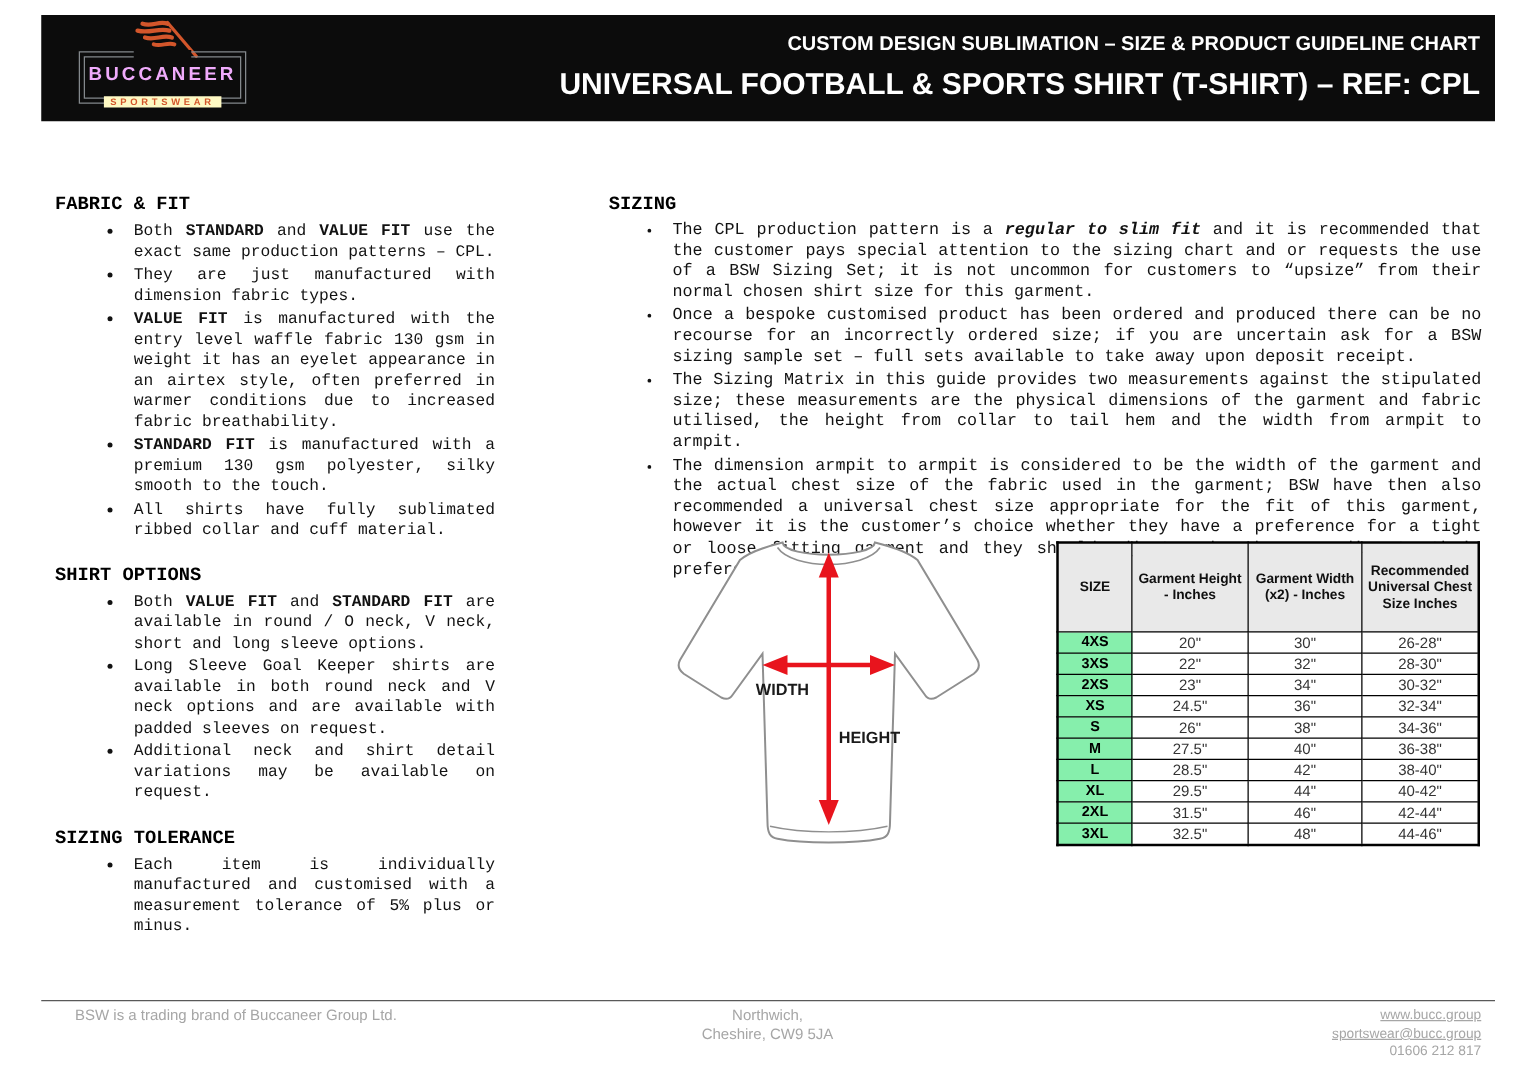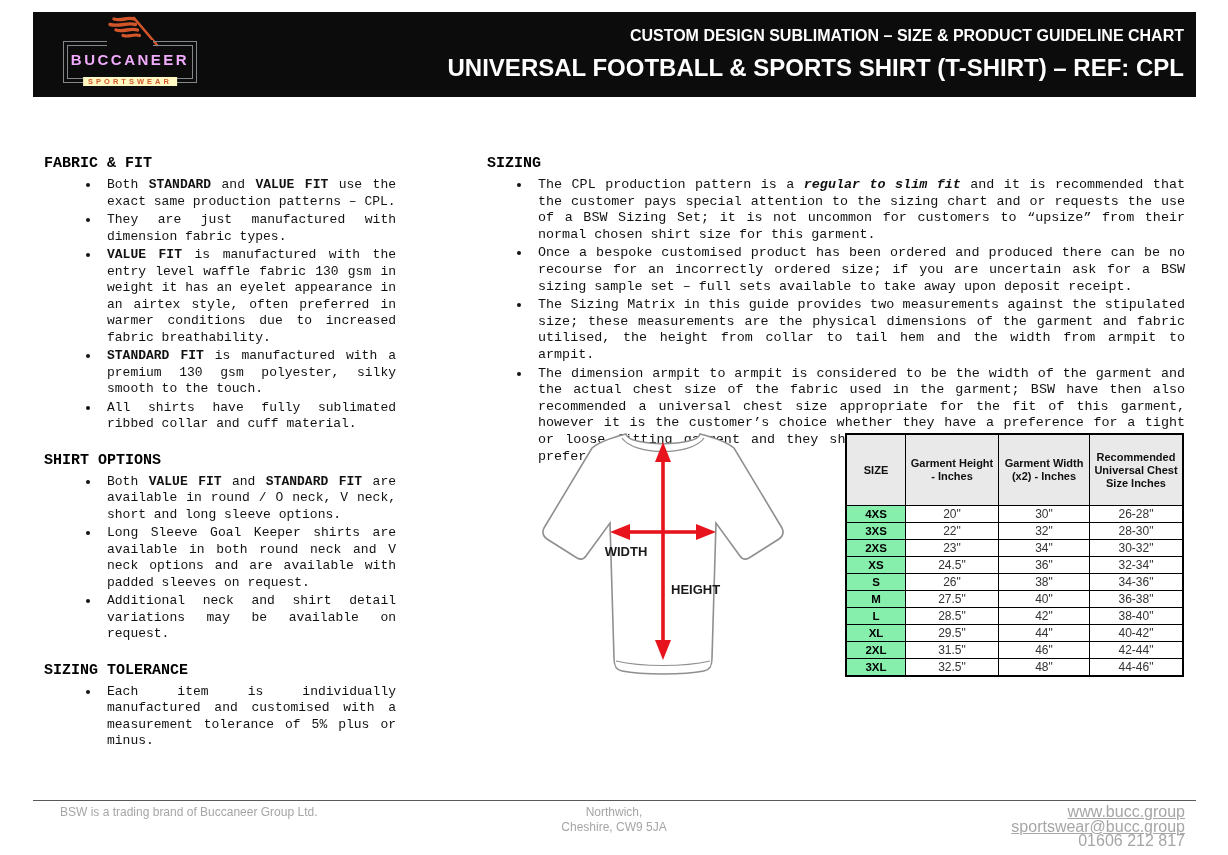--- a/index.html
+++ b/index.html
@@ -44,21 +44,21 @@
   .size-table td{border:1px solid #000;text-align:center;font-size:12px;color:#333;
                  height:14px;padding:1px 2px;line-height:13px;}
   .size-table td.size-cell{background:#86efac;font-weight:bold;color:#000;font-size:11.5px;}
   .cw0{width:52px;} .cw1{width:86px;} .cw2{width:84px;} .cw3{width:86px;}
 
   
   .f-rule{position:absolute;left:33px;top:800px;width:1163px;border-top:1px solid #595959;}
   .f-left{position:absolute;left:44px;top:805px;font-size:12px;color:#a6a6a6;margin-left:16px;}
   .f-center{position:absolute;left:464px;top:805px;width:300px;text-align:center;
             font-size:12px;color:#a6a6a6;line-height:14.6px;}
-  .f-right{position:absolute;right:43px;top:805px;text-align:right;font-size:16px;
+  .f-right{position:absolute;right:43px;top:805px;text-align:right;font-size:11px;
            color:#a6a6a6;line-height:14.6px;}
   .f-right a{color:#a6a6a6;text-decoration:underline;display:block;}
 </style>
 </head>
 <body>
 
 <div class="page">
 
   <header class="band">
     <div class="logo">

